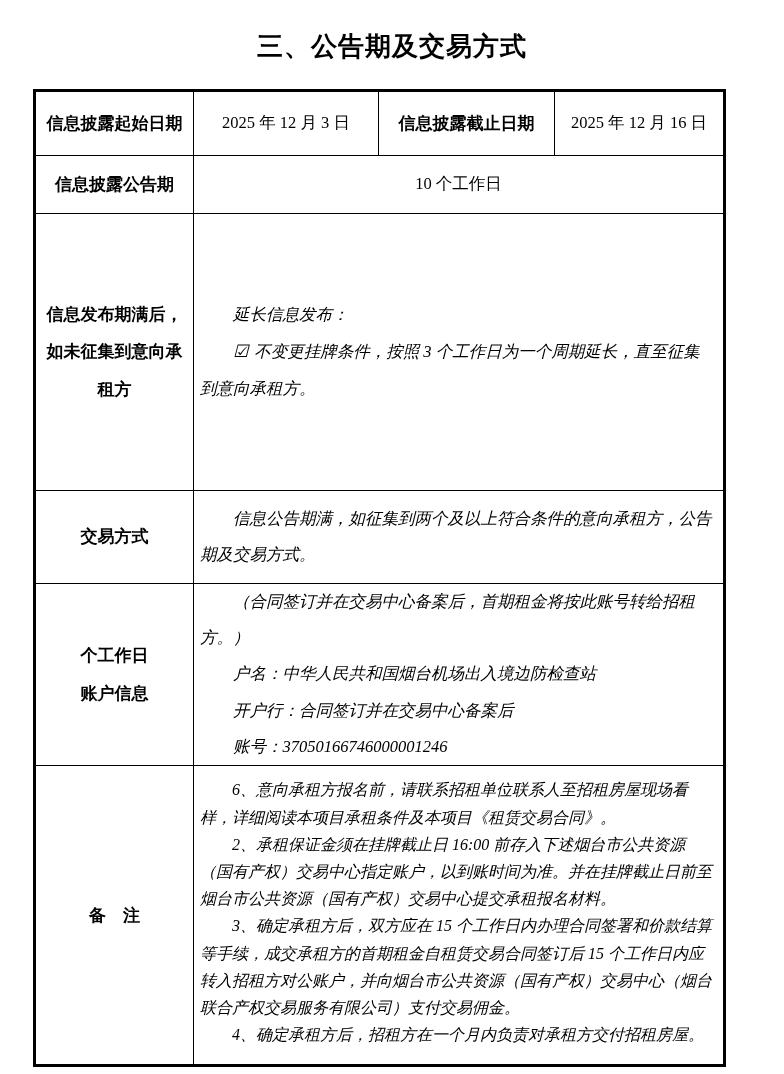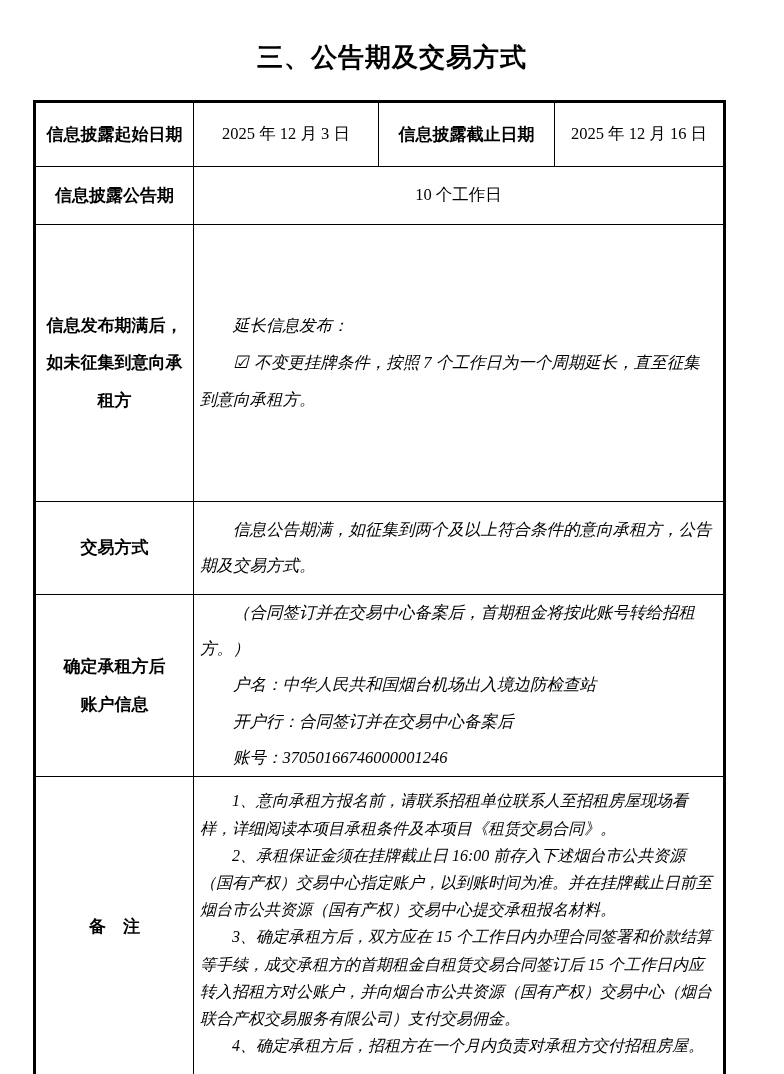--- a/index.html
+++ b/index.html
@@ -5,21 +5,21 @@
   * { box-sizing: border-box; }
   html, body {
     margin: 0; padding: 0;
     width: 784px; height: 1074px;
     background: #ffffff;
     color: #000000;
     font-family: "Liberation Serif", serif;
   }
   .page { width: 784px; height: 1074px; overflow: hidden; }
   .doc-title {
-    margin: 43px 0 0 0;
+    margin: 32px 0 0 0;
     text-align: center;
     font-size: 26px;
     font-weight: bold;
     letter-spacing: 1px;
     line-height: 1.15;
   }
   table.doc-table {
     border-collapse: collapse;
     table-layout: fixed;
     width: 690px;
@@ -94,48 +94,48 @@
       </tr>
 
       <tr class="r3">
         <td class="label">
           <div>信息发布期满后，</div>
           <div>如未征集到意向承</div>
           <div>租方</div>
         </td>
         <td class="content" colspan="3">
           <p>延长信息发布：</p>
-          <p><span class="checkbox-glyph">☑</span><span>不变更挂牌条件，按照 7 个工作日为一个周期延长，直至征集到意向承租方。</span></p>
+          <p><span class="checkbox-glyph">☑</span><span>不变更挂牌条件，按照 3 个工作日为一个周期延长，直至征集到意向承租方。</span></p>
         </td>
       </tr>
 
       <tr class="r4">
         <td class="label">交易方式</td>
         <td class="content" colspan="3">
           <p>信息公告期满，如征集到两个及以上符合条件的意向承租方，公告期及交易方式。</p>
         </td>
       </tr>
 
       <tr class="r5">
         <td class="label">
-          <div>确定承租方后</div>
+          <div>个工作日</div>
           <div>账户信息</div>
         </td>
         <td class="content" colspan="3">
           <p>（合同签订并在交易中心备案后，首期租金将按此账号转给招租方。）</p>
           <p>户名：中华人民共和国烟台机场出入境边防检查站</p>
           <p>开户行：合同签订并在交易中心备案后</p>
           <p>账号：37050166746000001246</p>
         </td>
       </tr>
 
       <tr class="r6">
         <td class="label">备　注</td>
         <td class="content remarks-content" colspan="3">
-          <p>1、意向承租方报名前，请联系招租单位联系人至招租房屋现场看样，详细阅读本项目承租条件及本项目《租赁交易合同》。</p>
+          <p>6、意向承租方报名前，请联系招租单位联系人至招租房屋现场看样，详细阅读本项目承租条件及本项目《租赁交易合同》。</p>
           <p>2、承租保证金须在挂牌截止日 16:00 前存入下述烟台市公共资源（国有产权）交易中心指定账户，以到账时间为准。并在挂牌截止日前至烟台市公共资源（国有产权）交易中心提交承租报名材料。</p>
           <p>3、确定承租方后，双方应在 15 个工作日内办理合同签署和价款结算等手续，成交承租方的首期租金自租赁交易合同签订后 15 个工作日内应转入招租方对公账户，并向烟台市公共资源（国有产权）交易中心（烟台联合产权交易服务有限公司）支付交易佣金。</p>
           <p>4、确定承租方后，招租方在一个月内负责对承租方交付招租房屋。</p>
         </td>
       </tr>
     </tbody>
   </table>
 
 </div>
 

